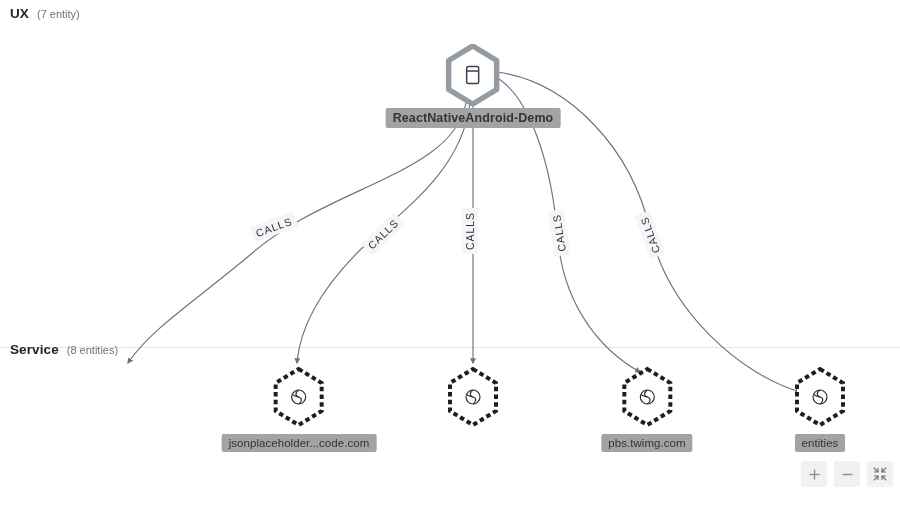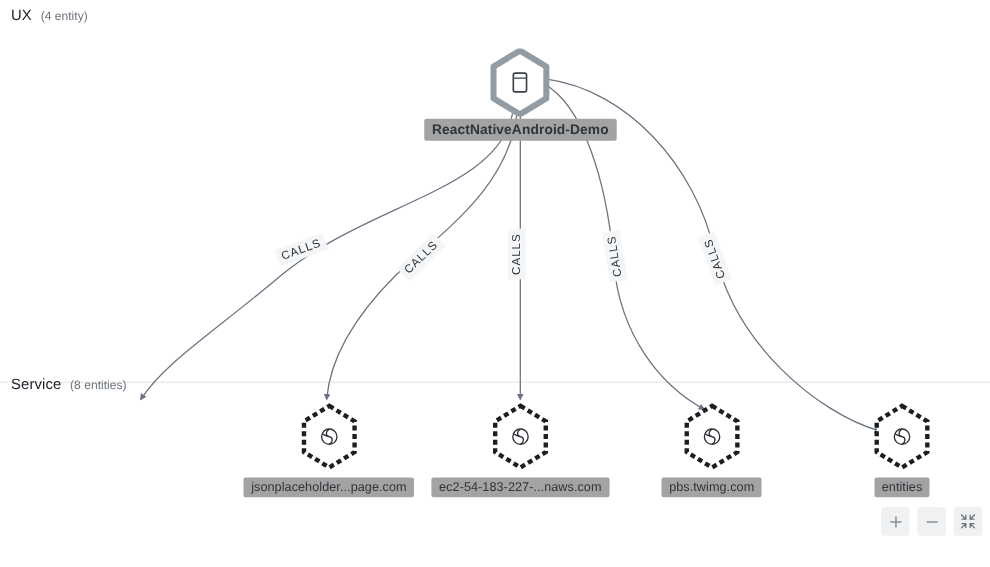--- a/index.html
+++ b/index.html
@@ -22,21 +22,21 @@
   
   .lane-header {
     position: absolute;
     display: flex;
     align-items: baseline;
     gap: 8px;
     white-space: nowrap;
   }
   .lane-title {
     font-size: 13.5px;
-    font-weight: normal;
+    font-weight: bold;
     color: #20252b;
     letter-spacing: 0.1px;
   }
   .lane-count {
     font-size: 11px;
     color: #6b737c;
   }
   .lane-divider {
     position: absolute;
     left: 0;
@@ -130,21 +130,21 @@
   }
   .ctrl-btn svg { display: block; }
 </style>
 </head>
 <body>
 
 <div id="canvas">
 
   <div class="lane-header" style="left:10px; top:6px;">
     <span class="lane-title">UX</span>
-    <span class="lane-count">(4 entity)</span>
+    <span class="lane-count">(7 entity)</span>
   </div>
 
   <div class="lane-divider" style="top:347px;"></div>
 
   <div class="lane-header" style="left:10px; top:342px;">
     <span class="lane-title">Service</span>
     <span class="lane-count">(8 entities)</span>
   </div>
 
   <svg id="edges" viewBox="0 0 900 515" width="900" height="515">
@@ -193,35 +193,34 @@
     <div class="hex-wrap">
       <svg width="56" height="62" viewBox="0 0 56 62">
         <polygon points="28,3 51,17 51,45 28,59 5,45 5,17" fill="#ffffff" stroke="#1b1f24" stroke-width="4" stroke-linejoin="miter" stroke-dasharray="4.5 3.2"></polygon>
       </svg>
       <svg width="20" height="20" viewBox="0 0 20 20" style="position:relative;">
         <circle cx="10" cy="10" r="7" fill="none" stroke="#2b3037" stroke-width="1.2"></circle>
         <path d="M10 3 C 6.4 5.4 6.4 9.2 10 10 C 13.6 10.8 13.6 14.6 10 17" fill="none" stroke="#2b3037" stroke-width="1.2"></path>
         <path d="M3.6 7.4 C 6 9.2 8.2 9.6 10 10" fill="none" stroke="#2b3037" stroke-width="1.2"></path>
       </svg>
     </div>
-    <div class="node-label">jsonplaceholder...page.com</div>
+    <div class="node-label">jsonplaceholder...code.com</div>
   </div>
 
   <div class="node" style="left:473px; top:366px; transform:translateX(-50%);">
     <div class="hex-wrap">
       <svg width="56" height="62" viewBox="0 0 56 62">
         <polygon points="28,3 51,17 51,45 28,59 5,45 5,17" fill="#ffffff" stroke="#1b1f24" stroke-width="4" stroke-linejoin="miter" stroke-dasharray="4.5 3.2"></polygon>
       </svg>
       <svg width="20" height="20" viewBox="0 0 20 20" style="position:relative;">
         <circle cx="10" cy="10" r="7" fill="none" stroke="#2b3037" stroke-width="1.2"></circle>
         <path d="M10 3 C 6.4 5.4 6.4 9.2 10 10 C 13.6 10.8 13.6 14.6 10 17" fill="none" stroke="#2b3037" stroke-width="1.2"></path>
         <path d="M3.6 7.4 C 6 9.2 8.2 9.6 10 10" fill="none" stroke="#2b3037" stroke-width="1.2"></path>
       </svg>
     </div>
-    <div class="node-label">ec2-54-183-227-...naws.com</div>
   </div>
 
   <div class="node" style="left:647px; top:366px; transform:translateX(-50%);justify-content:center;">
     <div class="hex-wrap">
       <svg width="56" height="62" viewBox="0 0 56 62">
         <polygon points="28,3 51,17 51,45 28,59 5,45 5,17" fill="#ffffff" stroke="#1b1f24" stroke-width="4" stroke-linejoin="miter" stroke-dasharray="4.5 3.2"></polygon>
       </svg>
       <svg width="20" height="20" viewBox="0 0 20 20" style="position:relative;">
         <circle cx="10" cy="10" r="7" fill="none" stroke="#2b3037" stroke-width="1.2"></circle>
         <path d="M10 3 C 6.4 5.4 6.4 9.2 10 10 C 13.6 10.8 13.6 14.6 10 17" fill="none" stroke="#2b3037" stroke-width="1.2"></path>

